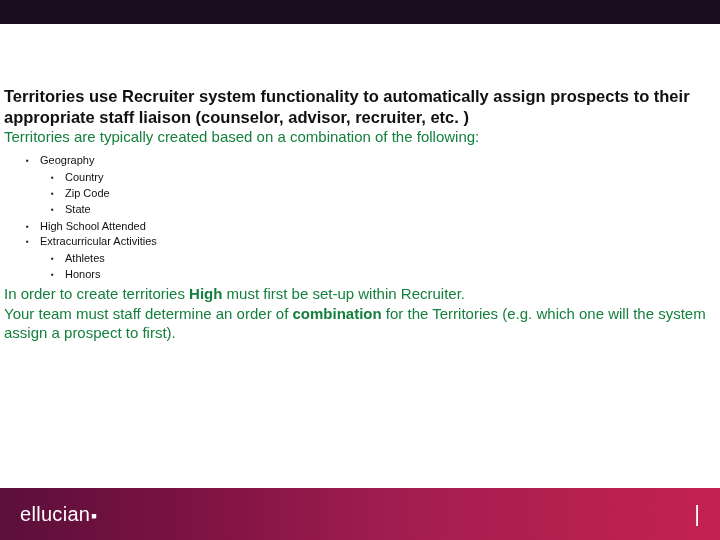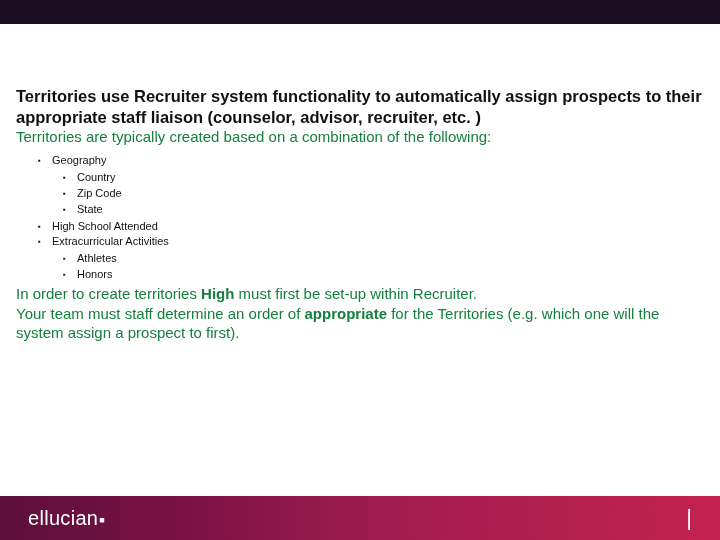--- a/index.html
+++ b/index.html
@@ -11,21 +11,21 @@
     background: #fff;
     overflow: hidden;
     position: relative;
   }
   .topbar {
     width: 100%;
     height: 24px;
     background: #1a0d1f;
   }
   .content {
-    padding: 0 16px;
+    padding: 0 4px;
   }
   .headline {
     font-size: 16.5px;
     font-weight: bold;
     color: #111;
     margin-top: 62px;
     line-height: 1.25;
   }
   .para {
     font-size: 15px;
@@ -61,27 +61,27 @@
     display: inline-block;
     width: 14px;
     margin-left: -14px;
     vertical-align: 1px;
   }
   .footer {
     position: absolute;
     left: 0;
     bottom: 0;
     width: 100%;
-    height: 44px;
+    height: 52px;
     background: linear-gradient(90deg, #5b0f3a 0%, #7a1243 25%, #a21d4f 55%, #c42250 100%);
     display: flex;
     align-items: center;
     justify-content: space-between;
     box-sizing: border-box;
-    padding: 0 28px;
+    padding: 0 20px;
   }
   .brand {
     color: #fff;
     font-size: 20px;
     font-weight: 400;
     letter-spacing: 0.3px;
     font-family: Arial, sans-serif;
   }
   .brand .dot {
     font-size: 9px;
@@ -121,21 +121,21 @@
         <li><span>Honors</span></li>
       </ul>
     </li>
   </ul>
 
   <div class="para">
     <span>In order to create territories </span><b>High</b><span> must first be set-up within Recruiter.</span>
   </div>
 
   <div class="para">
-    <span>Your team must staff determine an order of </span><b>appropriate</b><span> for the Territories (e.g. which one will the system assign a prospect to first).</span>
+    <span>Your team must staff determine an order of </span><b>combination</b><span> for the Territories (e.g. which one will the system assign a prospect to first).</span>
   </div>
 
 </div>
 
 <div class="footer">
   <span class="brand"><span>ellucian</span><span class="dot">■</span></span>
   <span class="pipe">|</span>
 </div>
 
 </body></html>

